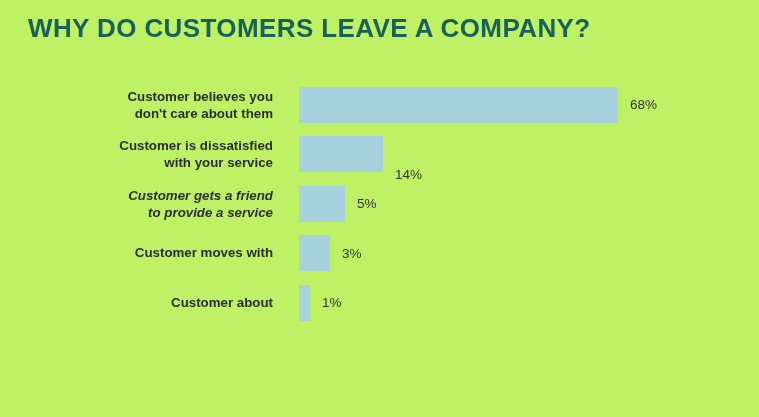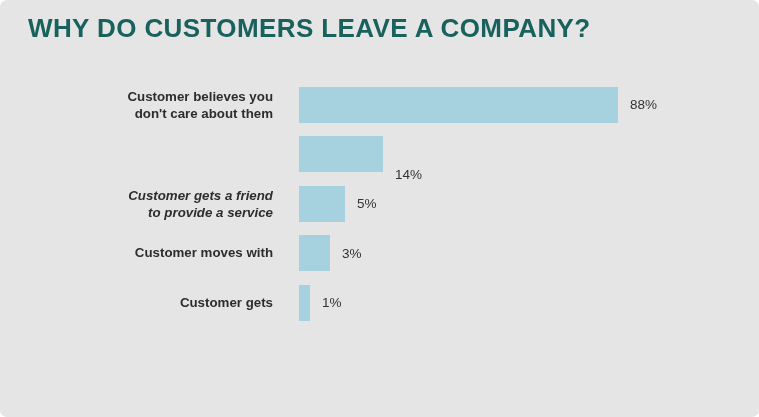--- a/index.html
+++ b/index.html
@@ -85,36 +85,38 @@
     font-size: 13.5px;
     font-weight: normal;
     color: #333333;
     white-space: nowrap;
     line-height: 1;
   }
 </style>
 </head>
 <body>
 
-<div class="chart-canvas" style="background: #e5e5e5; border-radius: 7px;">
+<div class="chart-canvas" style="background: #bef264;">
 
   <div class="chart-title" style="color: rgb(25, 97, 92);">WHY DO CUSTOMERS LEAVE A COMPANY?</div>
 
   <div class="plot-area">
 
     <div class="bar-row">
       <div class="row-label" style="color: rgb(45, 45, 45);">Customer believes you
 don't care about them</div>
       <div class="bar-track">
         <span class="bar-fill" style="width: 319px; background: rgb(166, 210, 224);"></span>
-        <span class="bar-value" style="color: rgb(51, 51, 51);">88%</span>
+        <span class="bar-value" style="color: rgb(51, 51, 51);">68%</span>
       </div>
     </div>
 
     <div class="bar-row">
+      <div class="row-label" style="color: rgb(45, 45, 45);">Customer is dissatisfied
+with your service</div>
       <div class="bar-track">
         <span class="bar-fill" style="width: 84px; background: rgb(166, 210, 224);"></span>
         <span class="bar-value" style="color: rgb(51, 51, 51); margin-top: 40px;">14%</span>
       </div>
     </div>
 
 
     <div class="bar-row">
       <div class="row-label" style="color: rgb(45, 45, 45); font-style: italic;">Customer gets a friend
 to provide a service</div>
@@ -126,21 +128,21 @@
 
     <div class="bar-row">
       <div class="row-label" style="color: rgb(45, 45, 45);">Customer moves with</div>
       <div class="bar-track">
         <span class="bar-fill" style="width: 31px; background: rgb(166, 210, 224);"></span>
         <span class="bar-value" style="color: rgb(51, 51, 51);">3%</span>
       </div>
     </div>
 
     <div class="bar-row">
-      <div class="row-label" style="color: rgb(45, 45, 45);">Customer gets</div>
+      <div class="row-label" style="color: rgb(45, 45, 45);">Customer about</div>
       <div class="bar-track">
         <span class="bar-fill" style="width: 11px; background: rgb(166, 210, 224);"></span>
         <span class="bar-value" style="color: rgb(51, 51, 51);">1%</span>
       </div>
     </div>
 
   </div>
 </div>
 
 </body></html>

